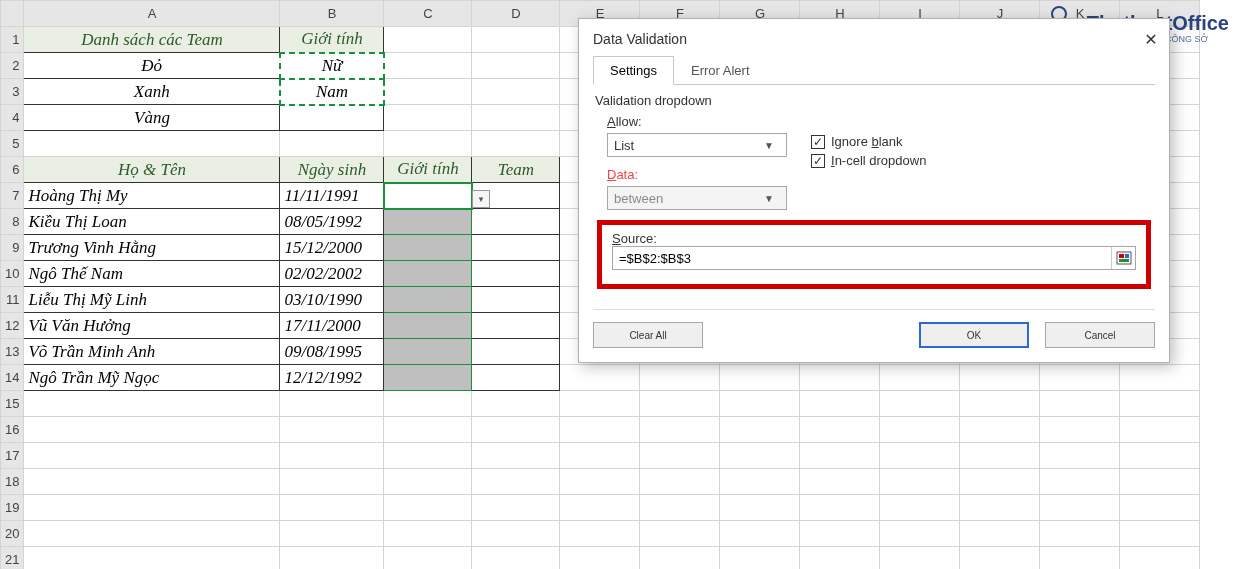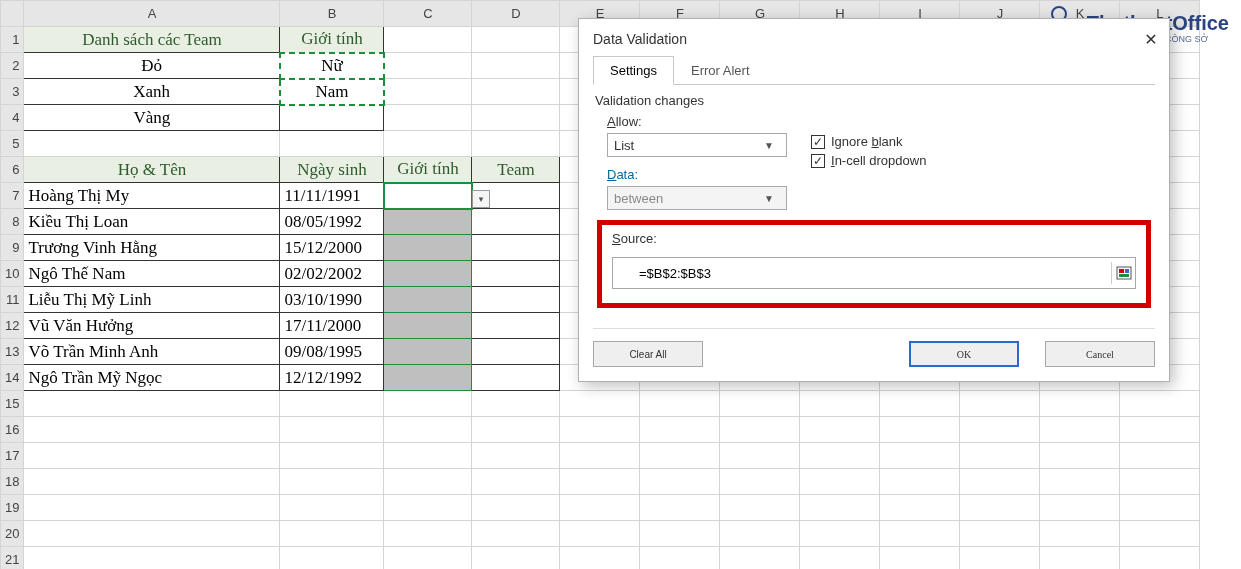--- a/index.html
+++ b/index.html
@@ -52,21 +52,21 @@
     font-size: 17px;
     color: #2d5a2d;
     text-align: center;
   }
   .serif {
     font-family: "Times New Roman", serif;
     font-size: 17px;
     color: #000;
   }
   .center { text-align: center; }
-  .bordered { border: 1px solid #333 !important; }
+  .bordered { border: 1px solid #333 !important; font-style: italic; }
   .hdr-green { background: #e9f0e3 !important; }
   .dashed-green { border: 2px dashed #1a8f3c !important; }
   .sel-range { background: #bfbfbf !important; border: 1px solid #1a8f3c !important; }
   .sel-active { background: #fff !important; border: 2px solid #1a8f3c !important; }
   .dd-btn {
     position: absolute;
     width: 18px; height: 18px;
     border: 1px solid #999;
     background: #f5f5f5;
     display: flex; align-items: center; justify-content: center;
@@ -131,25 +131,25 @@
   .sel.disabled { color:#8a8a8a; background:#f4f4f4; }
   .sel .chev { font-size:10px; color:#555; }
   .chk { display:flex; align-items:center; gap:6px; cursor:pointer; }
   .chk .box { width:14px;height:14px;border:1px solid #333;display:flex;align-items:center;justify-content:center;font-size:12px;line-height:1; }
   .underline { text-decoration: underline; }
   .source-box {
     border: 5px solid #d10000;
     margin: 6px 4px 20px 4px;
     padding: 6px 10px 14px 10px;
   }
-  .src-input-wrap { display:flex; align-items:center; border:1px solid #a8a8a8; height:32px; background:#fff; margin-top:11px;padding-left:20px; }
+  .src-input-wrap { display:flex; align-items:center; border:1px solid #a8a8a8; height:24px; background:#fff; margin-top:0; }
   .src-input { flex:1; border:none; outline:none; font-size:13px; padding:0 6px; font-family:Arial,sans-serif; }
   .src-picker { width:24px; height:22px; border-left:1px solid #ccc; display:flex; align-items:center; justify-content:center; }
   .btnrow { display:flex; justify-content:space-between; border-top:1px solid #ddd; padding-top:12px; margin-top:6px; }
-  .btnrow-right { display:flex; gap:26px;font-family:Liberation Serif, serif; }
+  .btnrow-right { display:flex; gap:16px; }
   .wbtn {
     min-width: 110px; height:26px;
     border:1px solid #a8a8a8; background:#efefef;
     display:flex; align-items:center; justify-content:center;
     cursor:pointer; font-size:10px;
   }
   .wbtn.primary { border:1px solid #2b6bd1; box-shadow:0 0 0 1px #2b6bd1 inset; }
 </style>
 </head>
 <body>
@@ -526,30 +526,30 @@
     <div class="dlg-close">
       <span>✕</span>
     </div>
   </div>
   <div class="dlg-body">
     <div class="tabstrip">
       <div class="tab active">Settings</div>
       <div class="tab">Error Alert</div>
     </div>
 
-    <div class="section-label">Validation changes</div>
+    <div class="section-label">Validation dropdown</div>
 
     <div class="form-row">
       <div class="form-col">
         <label class="label"><span class="underline">A</span><span>llow:</span></label>
         <div class="sel">
           <span>List</span>
             <span class="chev">▼</span>
         </div>
-        <label class="label" style="color:#0369a1; margin-top:6px;"><span class="underline">D</span><span>ata:</span></label>
+        <label class="label" style="color:#ef4444; margin-top:6px;"><span class="underline">D</span><span>ata:</span></label>
         <div class="sel disabled">
           <span>between</span>
             <span class="chev">▼</span>
         </div>
       </div>
       <div class="form-col" style="padding-top:20px;">
         <div class="chk">
           <div class="box">✓</div>
           <span>Ignore <span class="underline">b</span>lank</span>
         </div>

